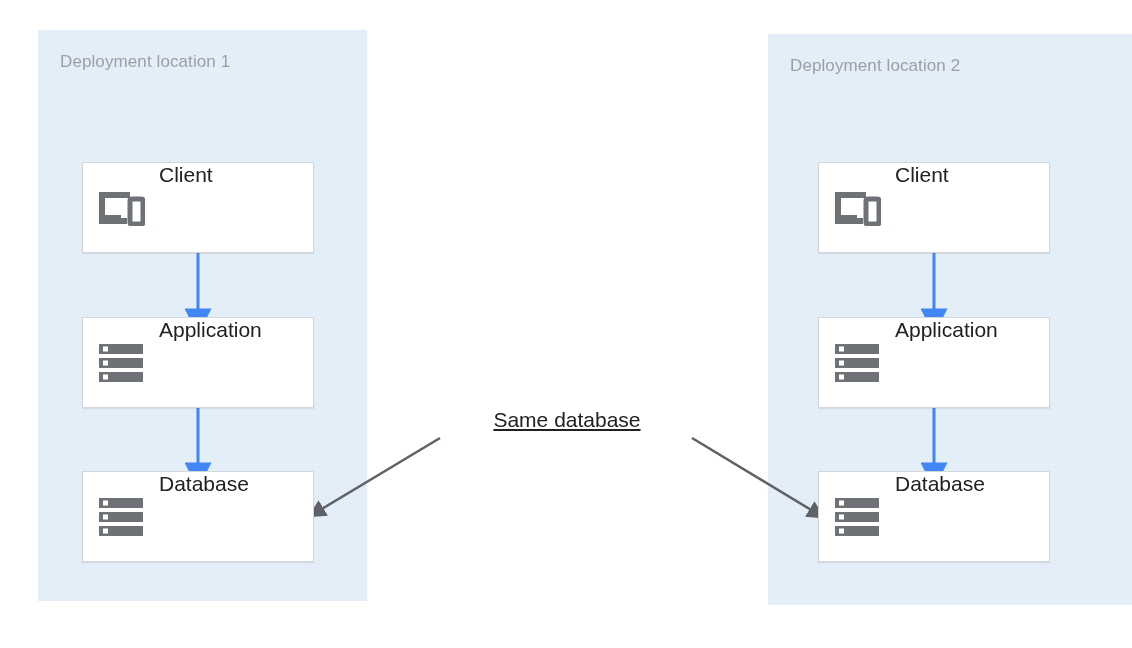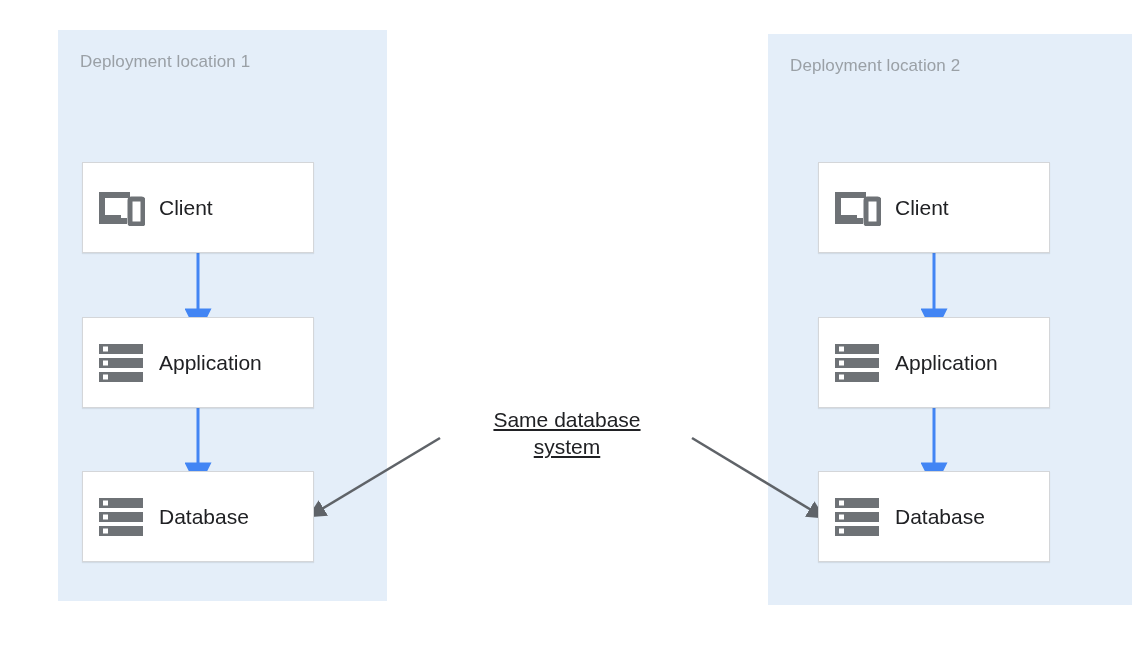--- a/index.html
+++ b/index.html
@@ -19,41 +19,40 @@
     left: 0; top: 0;
     width: 1132px;
     height: 648px;
   }
 
   
   .zone {
     position: absolute;
     background: #E4EEF9;
   }
-  #zone-1 { left: 38px;  top: 30px; width: 329px; height: 571px; margin-left: 20px; }
+  #zone-1 { left: 38px;  top: 30px; width: 329px; height: 571px; }
   #zone-2 { left: 768px; top: 34px; width: 377px; height: 571px; text-align: right; }
 
   .zone-label {
     position: absolute;
     left: 22px;
     top: 22px;
     font-size: 17px;
     color: #9AA0A6;
     letter-spacing: 0.1px;
     white-space: nowrap;
   }
 
   
   .node {
     position: absolute;
     background: #ffffff;
     border: 1px solid #D4D6D9;
     box-sizing: border-box;
     display: flex;
-    align-items: center;
     box-shadow: 0 1px 1px rgba(60,64,67,0.10);
   }
   .node .icon-wrap {
     width: 76px;
     min-width: 76px;
     display: flex;
     align-items: center;
     justify-content: center;
   }
   .node .node-label {
@@ -200,16 +199,15 @@
         <rect x="4" y="2.5" width="5" height="5" fill="#ffffff"></rect>
         <rect x="4" y="16.5" width="5" height="5" fill="#ffffff"></rect>
         <rect x="4" y="30.5" width="5" height="5" fill="#ffffff"></rect>
       </svg>
     </span>
     <span class="node-label">Database</span>
   </div>
 
   <div id="annotation">
     <span class="line">Same database</span>
-    <span class="line">system</span>
   </div>
 
 </div>
 
 </body></html>

